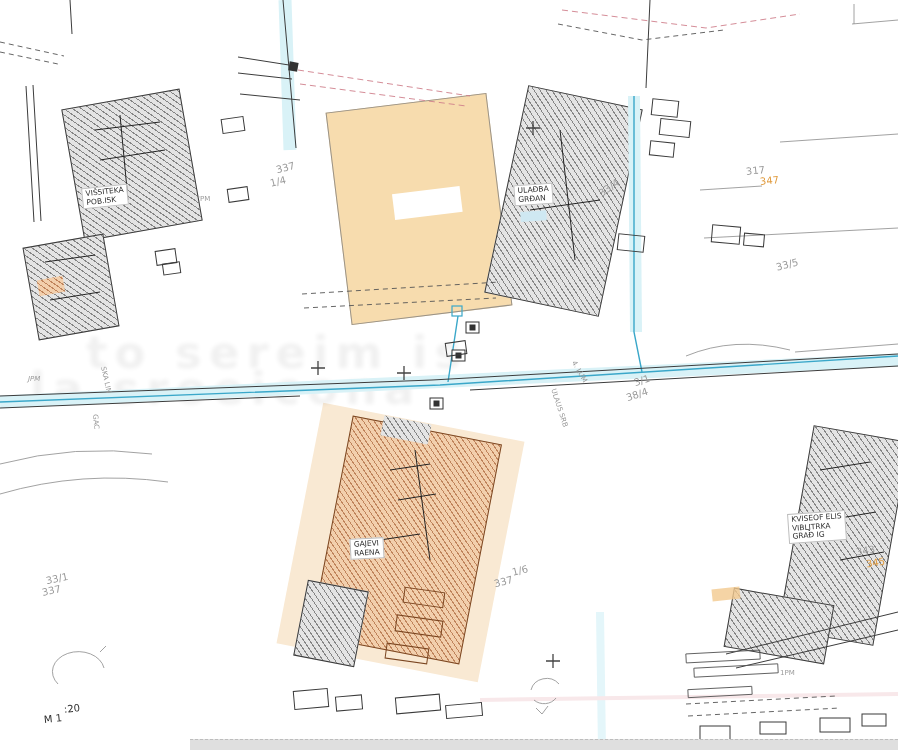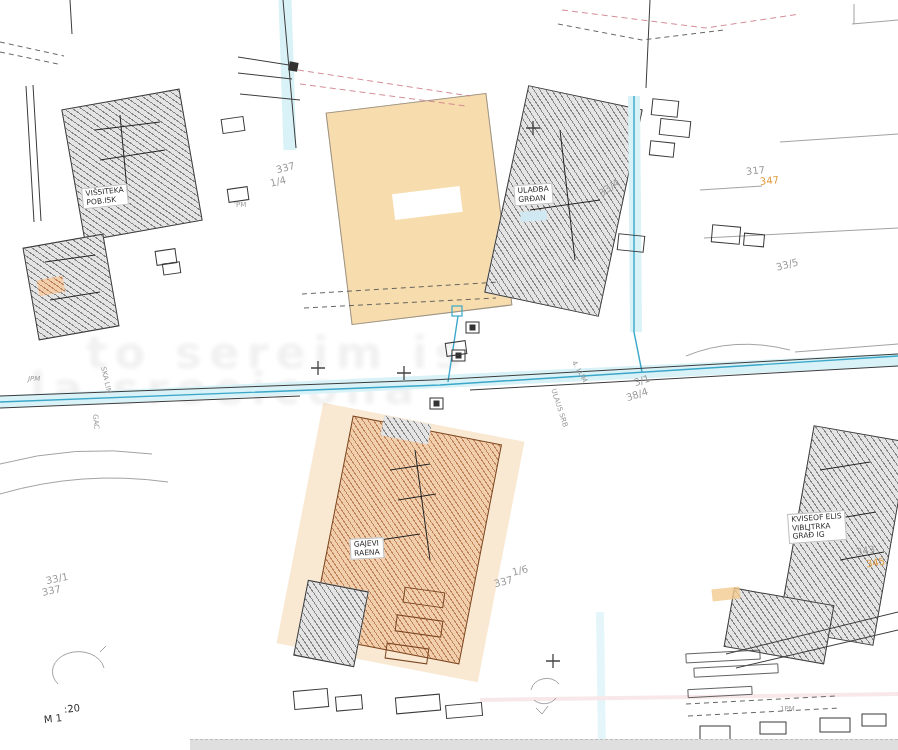--- a/index.html
+++ b/index.html
@@ -201,22 +201,22 @@
   <div class="num" style="left:776px;top:260px;transform:rotate(-14deg);">33/5</div>
   <div class="num" style="left:634px;top:376px;transform:rotate(-18deg);">3/1</div>
   <div class="num" style="left:626px;top:390px;transform:rotate(-18deg);">38/4</div>
   <div class="num" style="left:512px;top:566px;transform:rotate(-14deg);">1/6</div>
   <div class="num" style="left:494px;top:577px;transform:rotate(-14deg);">337</div>
   <div class="num" style="left:46px;top:574px;transform:rotate(-12deg);">33/1</div>
   <div class="num" style="left:42px;top:586px;transform:rotate(-12deg);">337</div>
   <div class="num" style="left:856px;top:546px;transform:rotate(-10deg);">343</div>
   <div class="num numO" style="left:866px;top:558px;transform:rotate(-10deg);">345</div>
 
-  <div class="num small" style="left:198px;top:202px;margin-left:36px;">'PM</div>
-  <div class="num small" style="left:780px;top:670px;margin-top:36px;">1PM</div>
+  <div class="num small" style="left:198px;top:196px;">'PM</div>
+  <div class="num small" style="left:780px;top:670px;">1PM</div>
   <div class="num small" style="left:28px;top:376px;font-style:italic;">JPM</div>
 
   <div class="num small" style="left:106px;top:366px;transform:rotate(78deg);transform-origin:left top;">SKA LIN</div>
   <div class="num small" style="left:98px;top:414px;transform:rotate(84deg);transform-origin:left top;">GAC</div>
   <div class="num small" style="left:556px;top:388px;transform:rotate(72deg);transform-origin:left top;">ULAUS SRB</div>
   <div class="num small" style="left:576px;top:360px;transform:rotate(60deg);transform-origin:left top;">4. LUM</div>
 
   <div class="num dark" style="left:44px;top:714px;transform:rotate(-6deg);color:#2f2f2f;">M 1</div>
   <div class="num dark" style="left:64px;top:704px;transform:rotate(-6deg);color:#2f2f2f;">:20</div>
 

